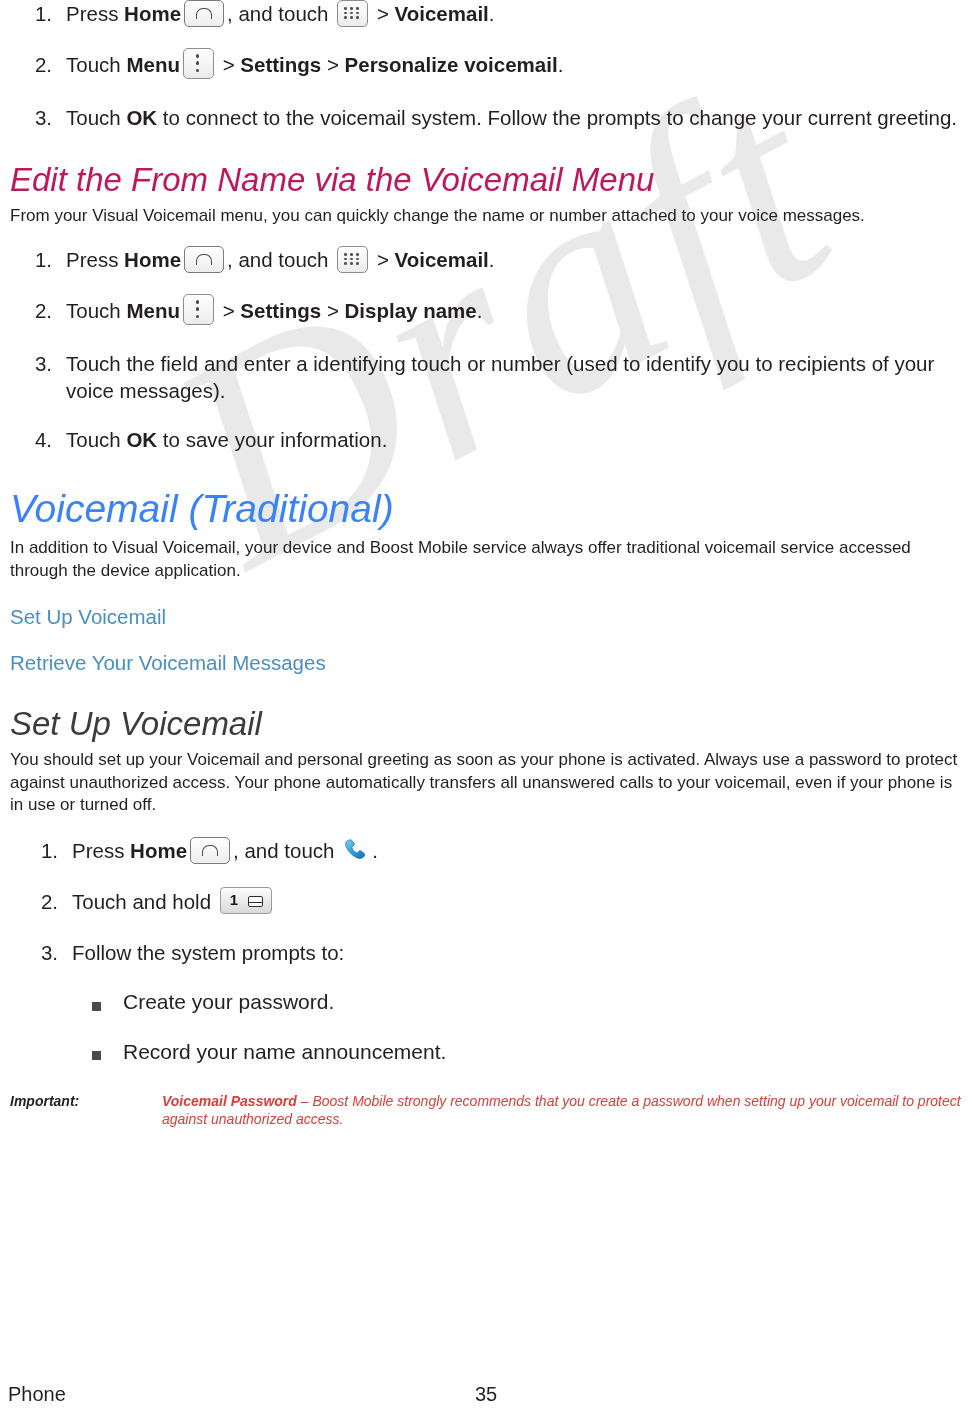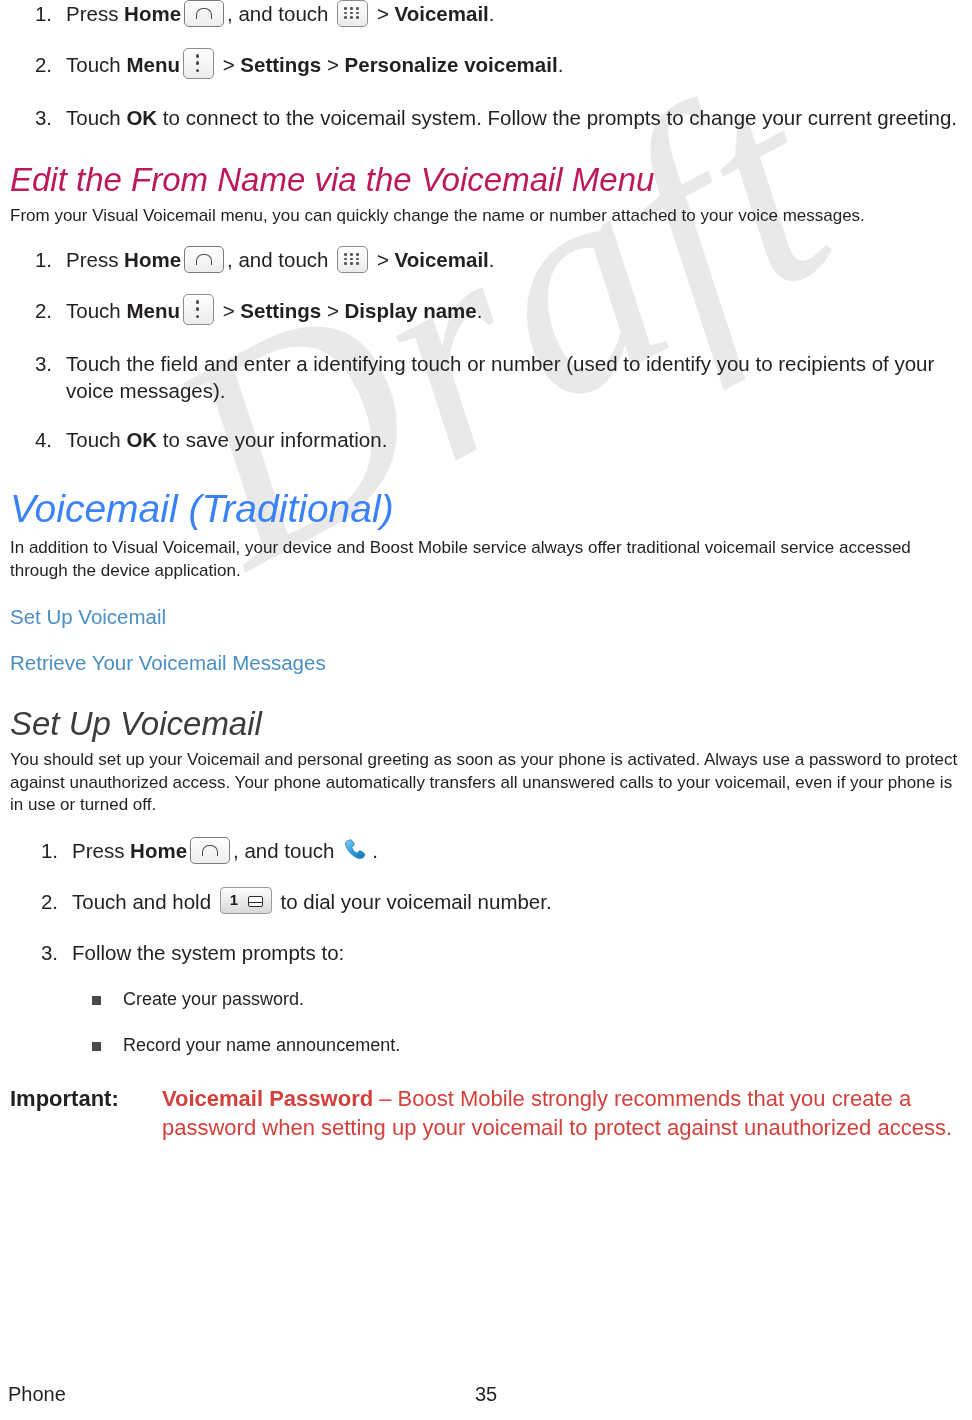--- a/index.html
+++ b/index.html
@@ -235,41 +235,42 @@
     display: block;
     font-size: 20.5px;
     color: #4a8ec2;
     text-decoration: none;
     margin: 22px 0 0 0;
   }
 
   
   .bullet {
     display: flex;
-    align-items: flex-start;
-    font-size: 18px;
+    align-items: center;
+    font-size: 21px;
     line-height: 1.32;
     margin: 0 0 22px 0;
     padding-left: 82px;
   }
   .bullet .sq {
     width: 9px;
     height: 9px;
     background: #4a4a4a;
     margin: 8px 22px 0 0;
     flex: 0 0 9px;
   }
 
   
   .important {
     display: flex;
     align-items: flex-start;
-    font-size: 22px;
+    font-size: 14px;
     line-height: 1.34;
     margin-top: 26px;
+    font-style: italic;
   }
   .important .lbl {
     flex: 0 0 152px;
     font-weight: bold;
     color: #231f20;
   }
   .important .body-txt {
     flex: 1 1 auto;
     color: #d4403b;
   }
@@ -392,21 +393,21 @@
                 <stop offset="0.5" stop-color="#2b9fe0"></stop>
                 <stop offset="1" stop-color="#1372b5"></stop>
               </linearGradient>
             </defs>
             <path d="M5.5 3.5c1.2-1 2.6-1.1 3.4 0l2 2.6c.7.9.5 1.9-.4 2.7l-1.3 1.1c-.3.3-.4.6-.2 1 .7 1.6 2.6 3.8 4.3 4.9.4.2.8.2 1.1-.1l1.2-1.2c.8-.8 1.9-.9 2.8-.2l2.6 2c1 .8 1 2.2 0 3.3-1.6 1.8-3.7 2.4-6 1.6-3.2-1.1-6.2-3.4-8.5-6.1C4.2 12.3 2.7 9.6 2.6 7.2c-.1-1.4.5-2.5 1.5-3.3z" fill="url(#pg)" stroke="#0f5e97" stroke-width="0.6"></path>
           </svg></span><span>.</span></div>
   </div>
 
   <div class="step indent2">
     <div class="num">2.</div>
-    <div class="txt"><span>Touch and hold </span><span class="ico ico-one"><span class="d1">1</span><span class="vm"></span></span><span> to dial your voicemail number.</span></div>
+    <div class="txt"><span>Touch and hold </span><span class="ico ico-one"><span class="d1">1</span><span class="vm"></span></span></div>
   </div>
 
   <div class="step indent2">
     <div class="num">3.</div>
     <div class="txt">Follow the system prompts to:</div>
   </div>
 
   <div class="bullet">
     <span class="sq"></span>
     <span>Create your password.</span>

